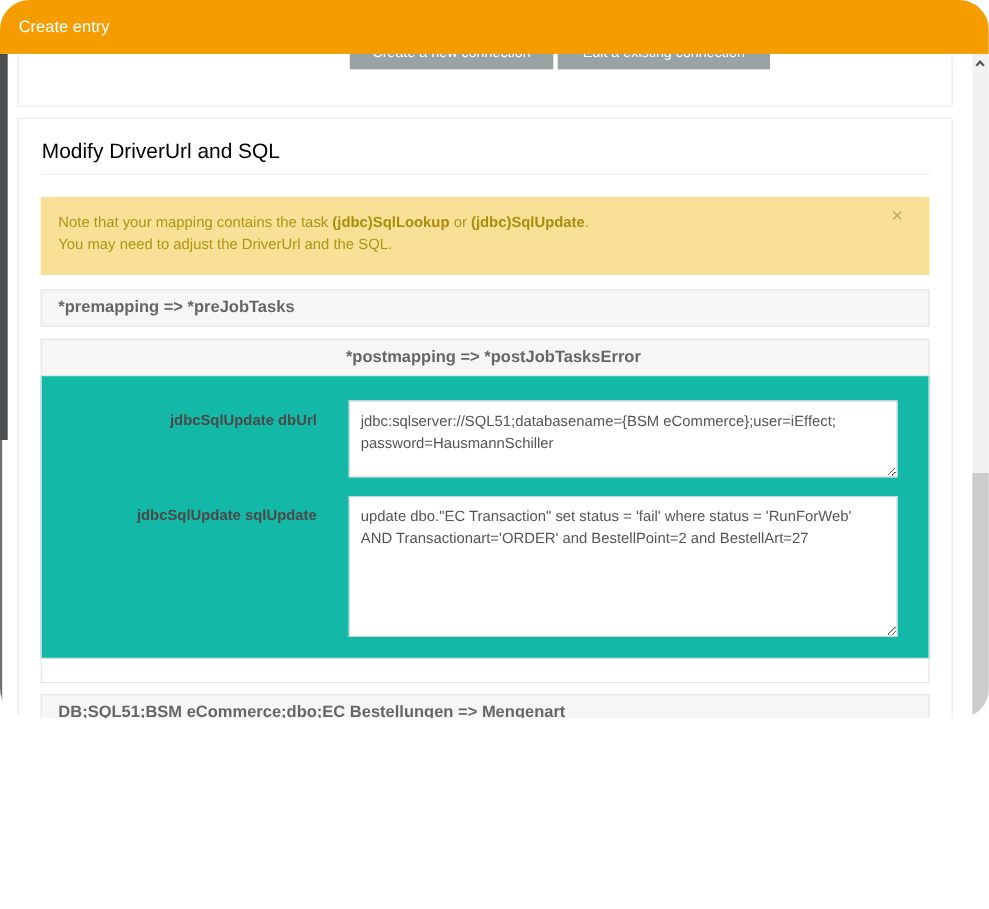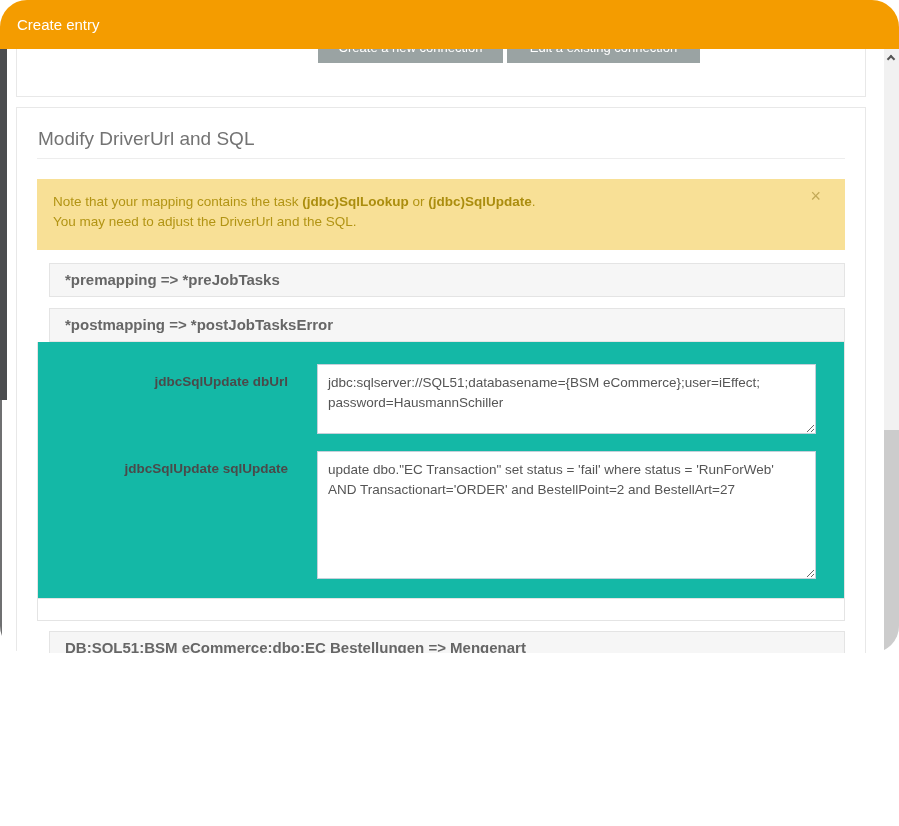--- a/index.html
+++ b/index.html
@@ -26,32 +26,32 @@
     background:#fff; border:1px solid #E8E8E8; }
   .conn-btn { position:absolute; top:-17px; height:31px; border:none; z-index:5;
     background:#9AA3A3; color:#fff; font-size:13px; font-family:"Liberation Sans",sans-serif; cursor:pointer; }
   .conn-btn.b1 { left:318px; width:185px; }
   .conn-btn.b2 { left:507px; width:193px; }
 
   
   .box2 { position:absolute; left:16px; top:58px; width:850px; height:639px;
     background:#fff; border:1px solid #E8E8E8; padding:0 20px; }
   .panel-title { margin:0; padding:20px 1px 8px 1px; font-size:19px; font-weight:400;
-    color:#737373; border-bottom:1px solid #EDEDED; }
+    color:#000000; border-bottom:1px solid #EDEDED; }
 
   .alert { position:relative; margin-top:20px; height:71px; background:#F8E096;
     padding:13px 44px 0 16px; color:#B29414; font-size:13.5px; line-height:20px; }
   .alert b { font-weight:700; color:#AB8D0E; }
   .alert-close { position:absolute; right:24px; top:8px; font-size:18px; line-height:18px;
     color:#C3AA58; cursor:pointer; }
 
   .acc { margin-top:13px; height:34px; line-height:31px; background:#F6F6F6;
     border:1px solid #E4E4E4; font-weight:700; font-size:15px; color:#666666;
-    padding-left:15px; cursor:pointer;margin-left:12px; }
-  .acc.gap11 { margin-top:11px; }
+    padding-left:15px; cursor:pointer; }
+  .acc.gap11 { margin-top:11px;text-align:center; }
   .acc.gap10 { margin-top:10px; }
 
   .acc-body { border:1px solid #E4E4E4; border-top:none; height:257px; padding-top:22px; background:#14b8a6; }
   .form-row { display:flex; margin-bottom:17px; }
   .form-row label { width:250px; text-align:right; font-weight:700; font-size:13.5px;
     color:#4A4A4A; padding-top:10px; }
   .form-row textarea { margin-left:29px; width:499px; border:1px solid #C6D0DA;
     color:#555555; font-size:13.5px; line-height:20px; padding:8px 10px;
     font-family:"Liberation Sans",sans-serif; resize:vertical; background:#fff; }
   .ta-dburl { height:70px; }

